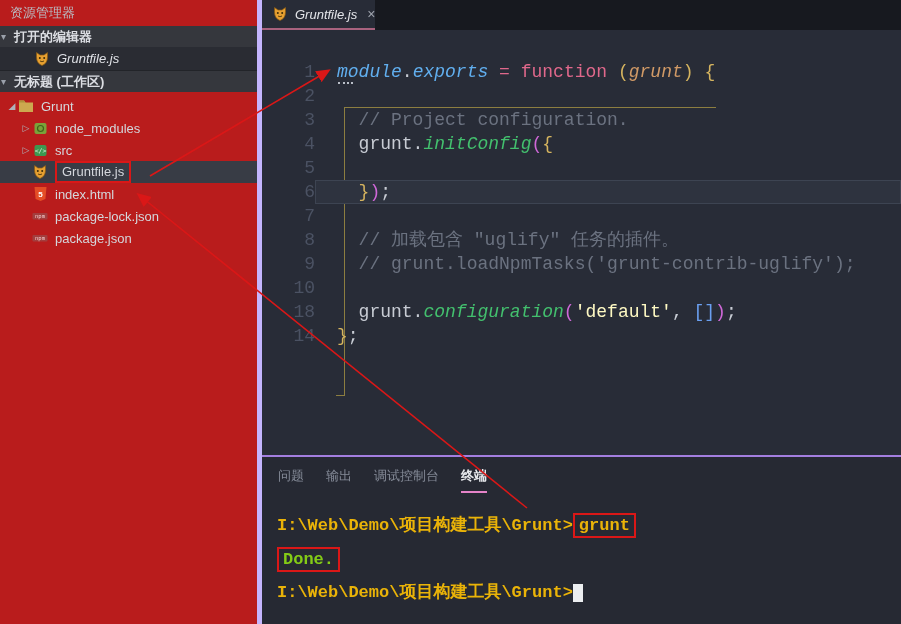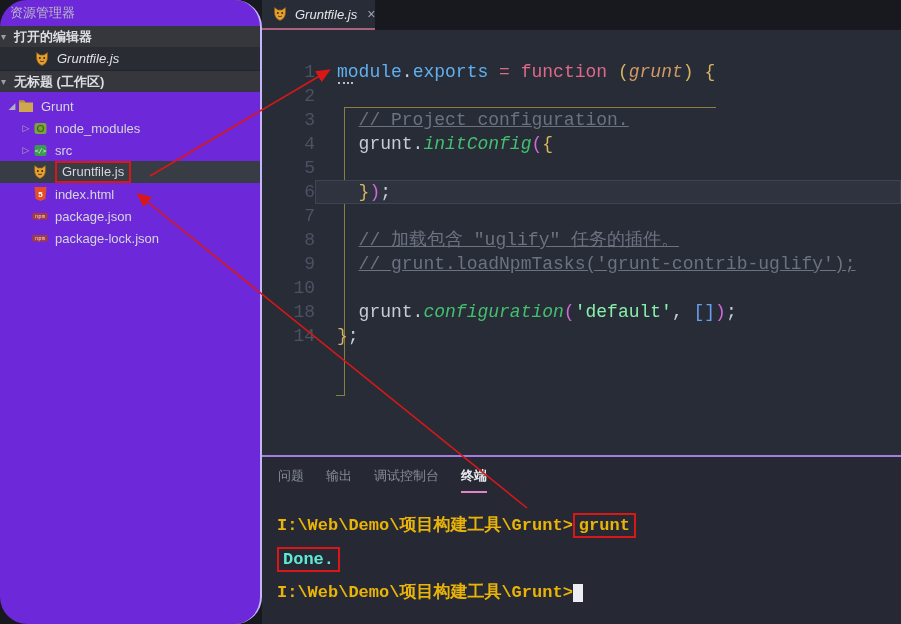--- a/index.html
+++ b/index.html
@@ -7,21 +7,21 @@
   body {
     position:relative; overflow:hidden;
     background:#17191f;
     font-family:"Liberation Sans", sans-serif;
     color:#cfd2d8; font-size:13px;
     -webkit-font-smoothing:antialiased;
   }
 
   
   .sidebar { position:absolute; left:0; top:0; width:262px; height:624px;
-             background:#6d28d9; border-right:2px solid #c4b5fd;border-radius:27px; }
+             background:#b91c1c; border-right:5px solid #c4b5fd; }
   .sb-title { height:26px; line-height:26px; padding-left:10px; color:#b9bcc3; }
   .sb-sec { height:21px; line-height:21px; background:#35373d; color:#dcdee3;
             font-weight:bold; padding-left:14px; position:relative; }
   .sb-sec .tw { position:absolute; left:1px; top:0; color:#9aa0aa; font-size:10px; font-weight:normal; }
   .oe-row { height:24px; display:flex; align-items:center; background:#2a2c33;
             padding-left:34px; border-bottom:1px solid #222429; }
   .oe-row .lbl { font-style:italic; color:#e0e2e7; margin-left:7px; }
   .tree { margin-top:3px; }
   .trow { height:22px; display:flex; align-items:center; position:relative; }
   .trow.sel { background:#383c45; }
@@ -41,48 +41,48 @@
 
   .editor { position:absolute; left:262px; top:30px; width:639px; height:425px;
             background:#282c37; overflow:hidden;
             font-family:"Liberation Mono", monospace; font-size:18px; }
   .codebody { position:absolute; left:0; top:30px; width:100%; }
   .codeline { display:flex; height:24px; line-height:24px; white-space:pre; }
   .codeline .num { width:53px; flex:none; text-align:right; color:#4b5263; }
   .codeline .code { flex:1; padding-left:22px; }
   .codeline.current .code { background:#2e333f; box-shadow:inset 0 0 0 1px #3d4452; }
   .tok.fg      { color:#c8ccd4; }
-  .tok.blue-i  { color:#61afef; }
+  .tok.blue-i  { color:#61afef; font-style:italic; }
   .tok.pink    { color:#e0688b; }
   .tok.gold    { color:#d5b45f; }
   .tok.orange-i{ color:#d19a66; font-style:italic; }
   .tok.green   { color:#43c06e;font-style:italic; }
   .tok.purple  { color:#cf68d8; }
-  .tok.str     { color:#86efac; }
+  .tok.str     { color:#fef9c3; }
   .tok.blue    { color:#6a9ff0; }
-  .tok.comment { color:#6b7280;text-decoration:underline; }
+  .tok.comment { color:#6b7280; }
   .tok.hint    { position:relative; }
   .tok.hint::after { content:""; position:absolute; left:1px; bottom:-2px; width:15px;
                      border-bottom:2px dotted #b9bec7; }
   .guide { position:absolute; background:#8c7e40; }
   .g-v  { left:82px;  top:78px;  width:1px;  height:288px; }
   .g-ht { left:82px;  top:77px;  width:372px; height:1px; }
   .g-hb { left:74px;  top:365px; width:9px;  height:1px; }
 
   
   .panel { position:absolute; left:262px; top:455px; width:639px; height:169px;
            background:#262933; border-top:2px solid #a37ee0; }
   .ptabs { display:flex; gap:22px; padding:10px 0 0 16px; }
   .ptab { color:#858b98; padding-bottom:6px; }
   .ptab.active { color:#e8eaee; font-weight:bold; border-bottom:2px solid #e583c9; }
   .term { margin-top:16px; padding-left:15px;
           font-family:"Liberation Mono", monospace; font-size:17px; font-weight:bold;
           line-height:33.5px; white-space:pre; }
   .tseg.white { color:#eab308; }
-  .tseg.green { color:#5eead4; }
+  .tseg.green { color:#84cc16; }
   .tbox { border:2px solid #da1717; padding:1px 4px; }
   .cursor { display:inline-block; width:10px; height:18px; background:#eceef1;
             vertical-align:text-bottom; }
 
   
   .overlay { position:absolute; left:0; top:0; width:901px; height:624px;
              pointer-events:none; z-index:50; }
 </style>
 </head>
 <body>
@@ -166,31 +166,31 @@
         <span class="lbl">index.html</span>
       </div>
       <div class="trow" style="padding-left: 20px;">
         <span class="tw"></span>
         <span class="icon">
           <svg width="16" height="12" viewBox="0 0 16 12">
             <rect x="0.5" y="3" width="15" height="6.5" rx="1" fill="#a33e3e"></rect>
             <text x="8" y="8.2" font-size="5.5" fill="#f2cccc" text-anchor="middle" font-family="monospace">npm</text>
           </svg>
         </span>
-        <span class="lbl">package.json</span>
+        <span class="lbl">package-lock.json</span>
       </div>
       <div class="trow" style="padding-left: 20px;">
         <span class="tw"></span>
         <span class="icon">
           <svg width="16" height="12" viewBox="0 0 16 12">
             <rect x="0.5" y="3" width="15" height="6.5" rx="1" fill="#a33e3e"></rect>
             <text x="8" y="8.2" font-size="5.5" fill="#f2cccc" text-anchor="middle" font-family="monospace">npm</text>
           </svg>
         </span>
-        <span class="lbl">package-lock.json</span>
+        <span class="lbl">package.json</span>
       </div>
     </div>
 </div>
 
 <div class="tabbar">
   <div class="tab">
     <span class="icon" id="tab-icon">
         <svg width="16" height="16" viewBox="0 0 16 16">
           <path d="M2.5 1.5 L6 4 L10 4 L13.5 1.5 L13.5 6 Q13.5 12.5 8 14.5 Q2.5 12.5 2.5 6 Z" fill="#e6a031" stroke="#8a5a12" stroke-width="0.7"></path>
           <circle cx="5.8" cy="7" r="1" fill="#3a2a08"></circle>

